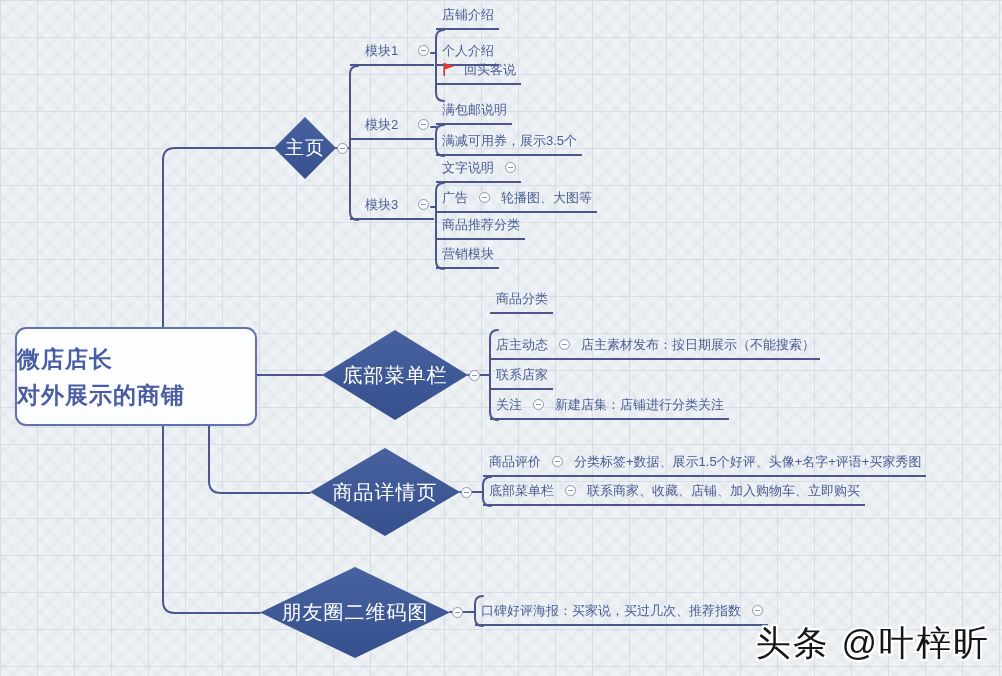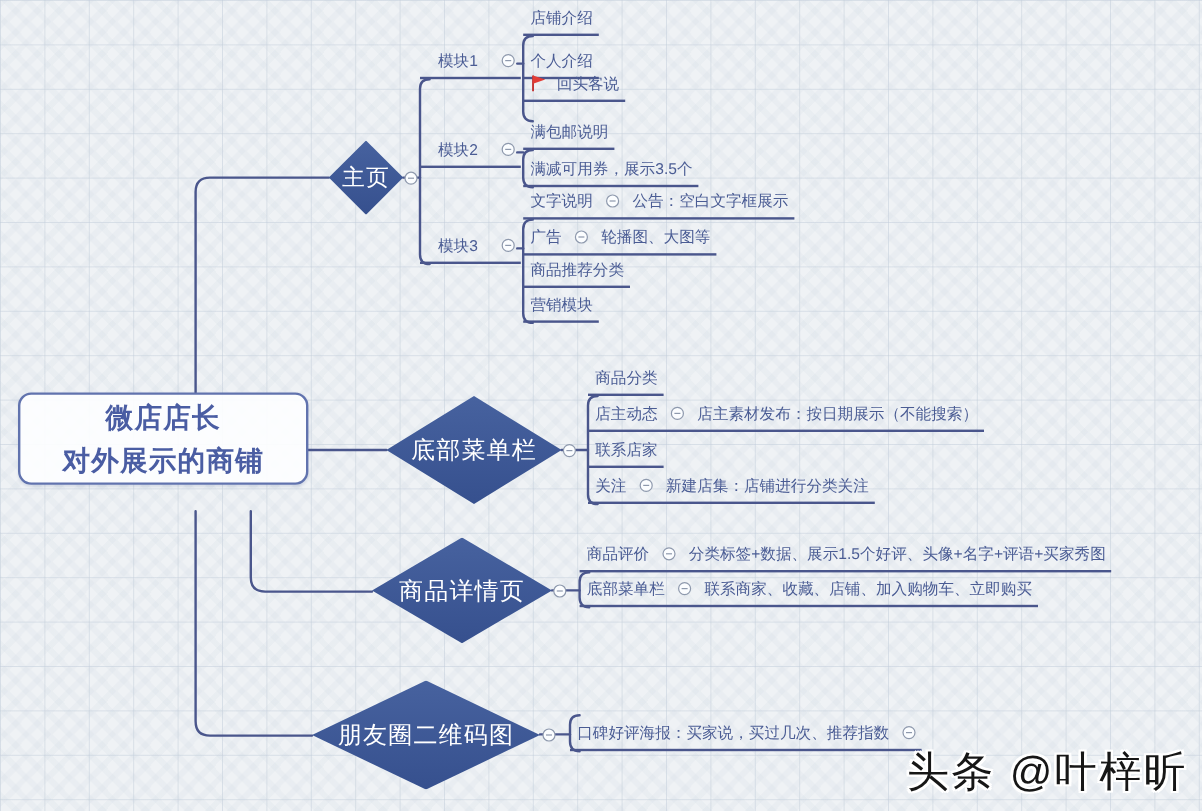--- a/index.html
+++ b/index.html
@@ -13,24 +13,24 @@
       repeating-linear-gradient(45deg, rgba(198,209,221,.14) 0 5px, transparent 5px 13px),
       repeating-linear-gradient(135deg, rgba(198,209,221,.14) 0 5px, transparent 5px 13px),
       linear-gradient(to right, rgba(196,207,219,.55) 1px, transparent 1px),
       linear-gradient(to bottom, rgba(196,207,219,.55) 1px, transparent 1px);
     background-size:18px 18px,18px 18px,37px 37px,37px 37px;
   }
   svg.wires{position:absolute;left:0;top:0;}
   svg.wires path{stroke:#4a568c;stroke-width:2;fill:none;stroke-linecap:round;}
 
   .root{
-    position:absolute;left:15px;top:327px;width:242px;height:77px;
+    position:absolute;left:15px;top:327px;width:242px;height:99px;
     box-sizing:border-box;border:2px solid #6173ae;border-radius:11px;
     background:rgba(253,254,255,.92);
-    display:flex;flex-direction:column;align-items:center;justify-content:center;
+    display:flex;flex-direction:column;align-items:flex-start;justify-content:center;
     color:#4a5da3;font-size:23px;font-weight:bold;line-height:36px;letter-spacing:1px;
     box-shadow:0 1px 2px rgba(60,80,140,.12);
   }
 
   .diamond{
     position:absolute;
     background:linear-gradient(180deg,#47629f,#36508e);
     clip-path:polygon(50% 0,100% 50%,50% 100%,0 50%);
     color:#fff;font-weight:normal;font-size:20px;letter-spacing:1px;
     display:flex;align-items:center;justify-content:center;white-space:nowrap;
@@ -163,35 +163,34 @@
   <div class="leaf" style="left:436px;top:99px">
     <span class="lbl">满包邮说明</span>
   </div>
   <div class="leaf" style="left:436px;top:130px">
     <span class="lbl">满减可用券，展示3.5个</span>
   </div>
 
   <div class="leaf" style="left:436px;top:157px">
     <span class="lbl">文字说明</span>
     <span class="collapse"></span>
-    <span class="dsc">公告：空白文字框展示</span>
   </div>
   <div class="leaf" style="left:436px;top:187px">
     <span class="lbl">广告</span>
     <span class="collapse"></span>
     <span class="dsc">轮播图、大图等</span>
   </div>
   <div class="leaf" style="left:436px;top:214px">
     <span class="lbl">商品推荐分类</span>
   </div>
   <div class="leaf" style="left:436px;top:243px">
     <span class="lbl">营销模块</span>
   </div>
 
-  <div class="leaf" style="left:490px;top:304px">
+  <div class="leaf" style="left:490px;top:288px">
     <span class="lbl">商品分类</span>
   </div>
   <div class="leaf" style="left:490px;top:334px">
     <span class="lbl">店主动态</span>
     <span class="collapse"></span>
     <span class="dsc">店主素材发布：按日期展示（不能搜索）</span>
   </div>
   <div class="leaf" style="left:490px;top:364px">
     <span class="lbl">联系店家</span>
   </div>

